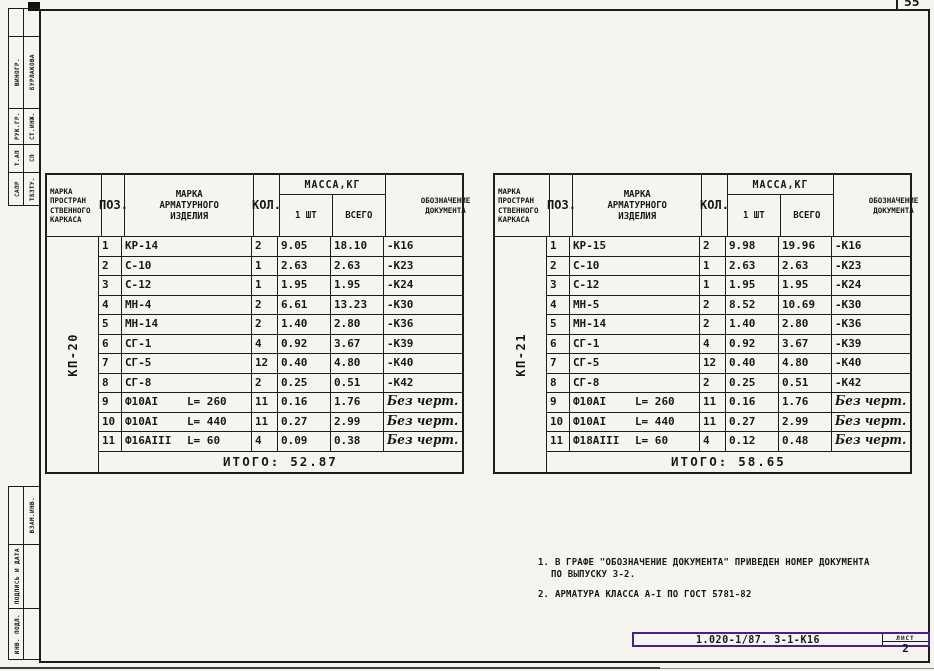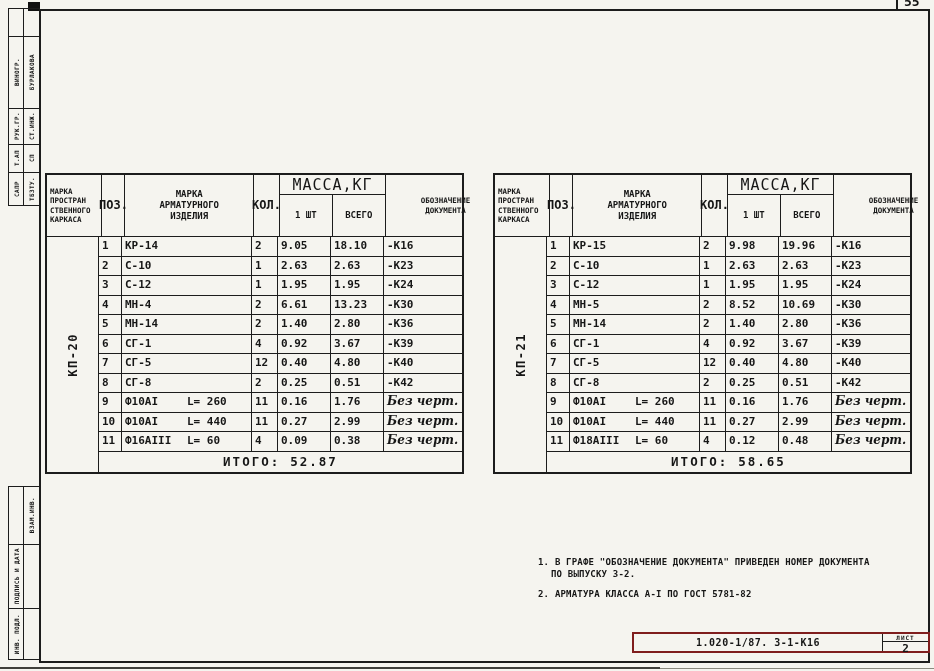--- a/index.html
+++ b/index.html
@@ -41,21 +41,21 @@
   .gtable.t0 { left:45px; } .gtable.t1 { left:493px; }
   .thead { display:flex; height:62px; border-bottom:1px solid #1c1c1c; }
   .hcell { font-size:12px; font-weight:bold; line-height:1.25; text-align:center;
            display:flex; align-items:center; justify-content:center;
            border-right:1px solid #1c1c1c; white-space:pre-line; }
   .h-frame { width:56px; font-size:7.5px; text-align:left; padding-left:3px; justify-content:flex-start;}
   .h-pos   { width:23px; }
   .h-mark  { width:130px; font-size:9px; }
   .h-qty   { width:26px; }
   .h-mass  { width:106px; display:flex; flex-direction:column; border-right:1px solid #1c1c1c; }
-  .mass-title { height:20px; border-bottom:1px solid #1c1c1c; font-size:15px; font-weight:normal;
+  .mass-title { height:20px; border-bottom:1px solid #1c1c1c; font-size:10px; font-weight:bold;
                 display:flex; align-items:center; justify-content:center; letter-spacing:1px; }
   .mass-sub { flex:1; display:flex; }
   .mass-sub .hcell { width:53px; font-size:9px; }
   .h-doc   { width:76px; border-right:none; font-size:7.5px;padding-left:43px; }
 
   .tlower { display:flex; height:235px; }
   .frame-cell { width:56px; border-right:1px solid #1c1c1c;
                 display:flex; align-items:center; justify-content:center; }
   .frame-cell .vtext { font-size:12px; letter-spacing:1.5px; }
   .tright { width:363px; display:flex; flex-direction:column; }
@@ -70,22 +70,22 @@
             font-size:12.5px; font-weight:bold; letter-spacing:2px; }
   .totrow span { margin:0 5px; }
 
   
   .notes { position:absolute; left:538px; top:556px; width:390px;
            font-size:9px; font-weight:bold; letter-spacing:.2px; line-height:12px; }
   .note { margin-bottom:8px; }
   .note-l2 { padding-left:13px; }
 
   
-  .tblock { position:absolute; left:632px; top:632px; width:298px; height:21px;
-            border:2px solid #7f1d1d; display:flex; background:#f5f4ef; }
+  .tblock { position:absolute; left:632px; top:632px; width:298px; height:15px;
+            border:2px solid #4c1d95; display:flex; background:#f5f4ef; }
   .tb-main { flex:1; display:flex; align-items:center; justify-content:center;
              font-size:10px; font-weight:bold; border-right:1px solid #1c1c1c; letter-spacing:.5px;}
   .tb-right { width:45px; display:flex; flex-direction:column; }
   .tb-sheet-label { height:11px; border-bottom:1px solid #1c1c1c; font-size:6px; font-weight:bold;
                     display:flex; align-items:center; justify-content:center; letter-spacing:1px;}
   .tb-sheet-num { flex:1; display:flex; align-items:center; justify-content:center;
                   font-size:11px; font-weight:bold; }
 </style>
 </head>
 <body>

